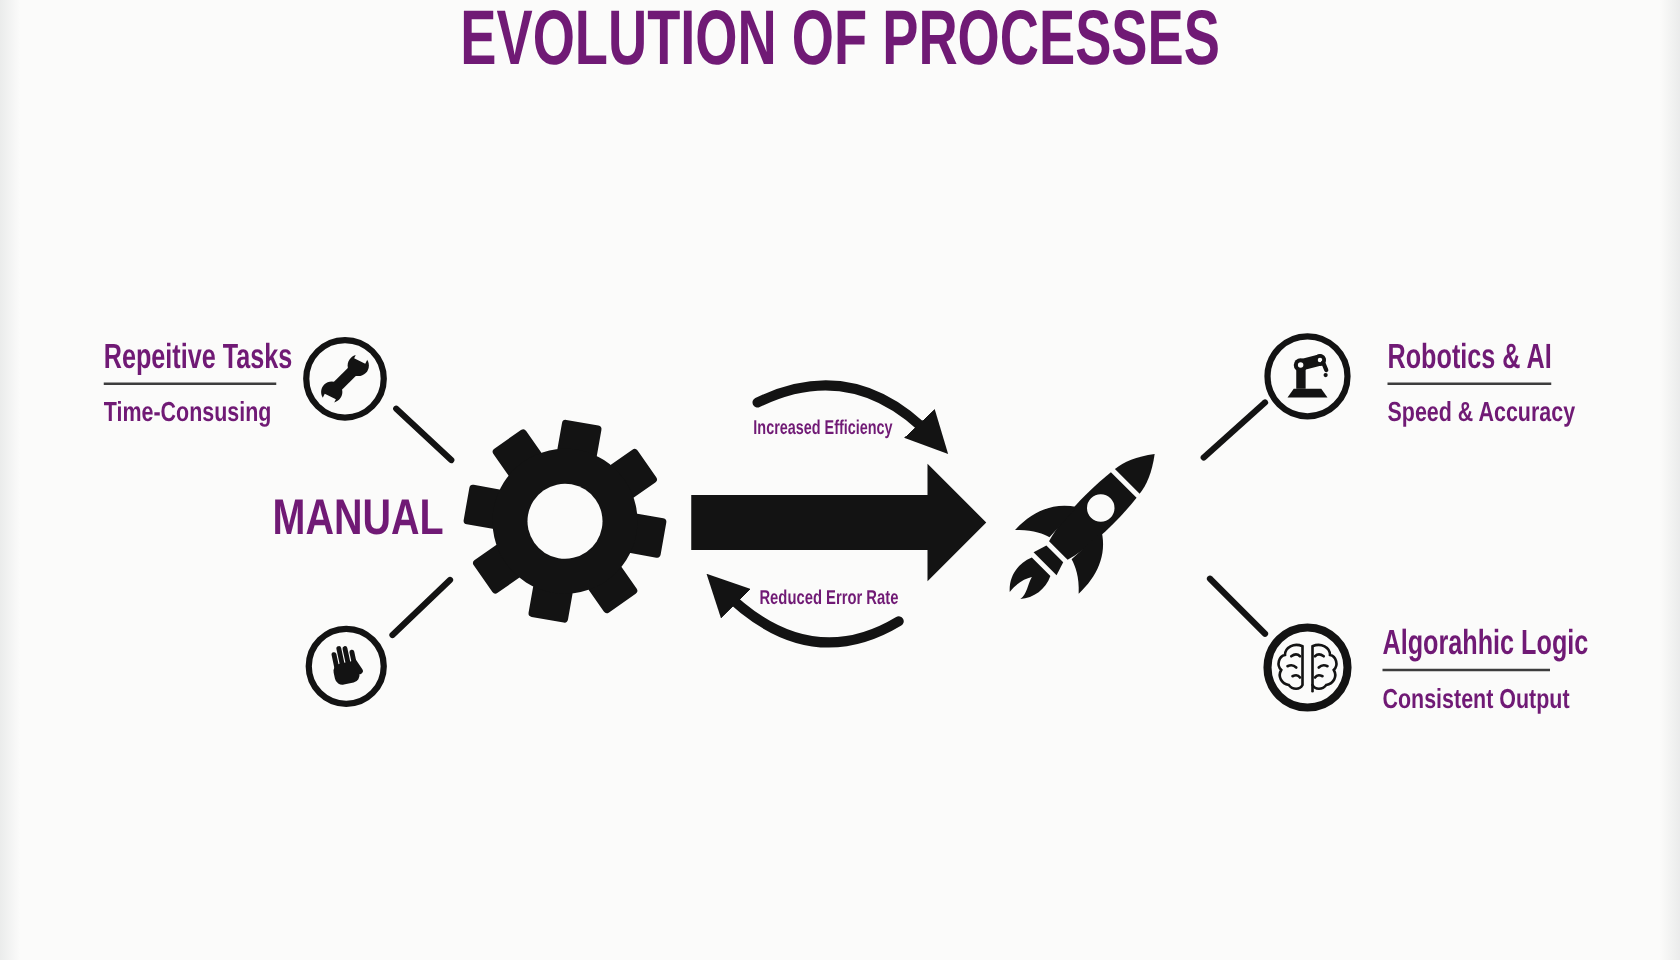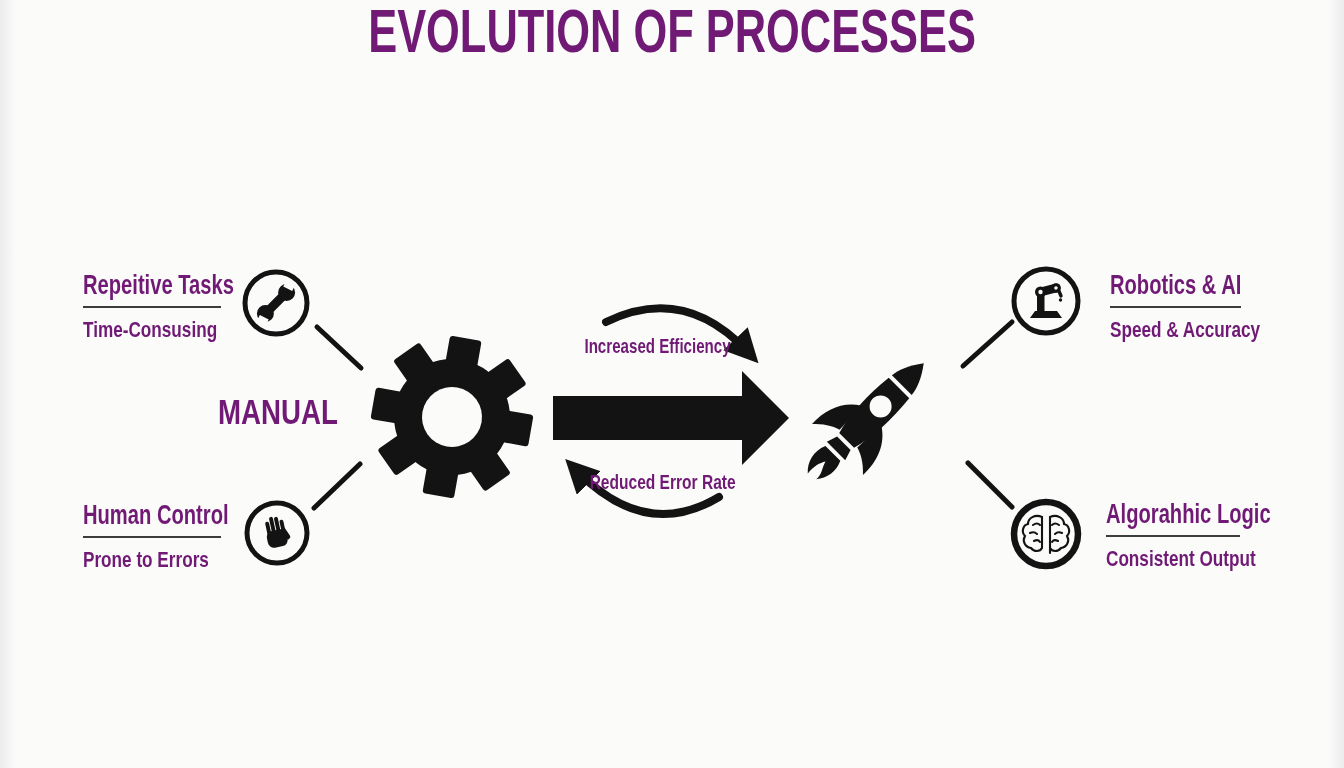--- a/index.html
+++ b/index.html
@@ -11,34 +11,34 @@
   .abs{position:absolute}
   .cond{display:inline-block;white-space:nowrap}
   .edge{position:absolute;top:0;bottom:0;width:16px;pointer-events:none}
   .edge.l{left:0;background:linear-gradient(90deg,rgba(90,100,105,.10),rgba(90,100,105,0))}
   .edge.r{right:0;background:linear-gradient(270deg,rgba(90,100,105,.10),rgba(90,100,105,0))}
 
   .title-wrap{left:0;right:0;top:36;text-align:center}
   .title-text{font-size:62px;font-weight:800;line-height:1.0;
     transform:scaleX(.70);transform-origin:50% 50%}
 
-  .stage{font-size:35px;font-weight:800;line-height:1.0}
+  .stage{font-size:40px;font-weight:800;line-height:1.0}
   .stage .cond{transform-origin:0 50%}
   .stage.manual .cond{transform:scaleX(.79)}
   .stage.automated .cond{transform:scaleX(.74)}
 
   .feature{line-height:1}
   .feature .f-title{font-size:28px;font-weight:800;line-height:30px}
   .feature .f-title .cond{transform:scaleX(.72);transform-origin:0 50%}
   .feature .divider{height:0;border-top:2px solid #3d3d3d;margin:6px 0 9px}
   .feature .f-sub{font-size:22px;font-weight:600;line-height:26px}
   .feature .f-sub .cond{transform:scaleX(.78);transform-origin:0 50%}
   .w138{width:138px}.w131{width:131px}.w134{width:134px}
 
-  .arrowlabel{width:300px;text-align:center;font-size:21px;font-weight:700;line-height:1.0}
+  .arrowlabel{width:300px;text-align:center;font-size:16px;font-weight:700;line-height:1.0}
   .arrowlabel .cond{transform-origin:50% 50%}
   .arrowlabel.inc .cond{transform:scaleX(.72)}
   .arrowlabel.red .cond{transform:scaleX(.74)}
 
   svg.gfx{position:absolute;left:0;top:0}
 </style>
 </head>
 <body>
 
 <div class="canvas">
@@ -166,29 +166,20 @@
   <div class="abs feature" style="left:83px;top:270px">
     <div class="f-title">
       <span class="cond">Repeitive Tasks</span>
     </div>
     <div class="divider w138"></div>
     <div class="f-sub">
       <span class="cond">Time-Consusing</span>
     </div>
   </div>
 
-  <div class="abs feature" style="left:83px;top:500px">
-    <div class="f-title">
-      <span class="cond">Human Control</span>
-    </div>
-    <div class="divider w138"></div>
-    <div class="f-sub">
-      <span class="cond">Prone to Errors</span>
-    </div>
-  </div>
 
   <div class="abs feature" style="left:1110px;top:270px">
     <div class="f-title">
       <span class="cond">Robotics &amp; AI</span>
     </div>
     <div class="divider w131"></div>
     <div class="f-sub">
       <span class="cond">Speed &amp; Accuracy</span>
     </div>
   </div>

